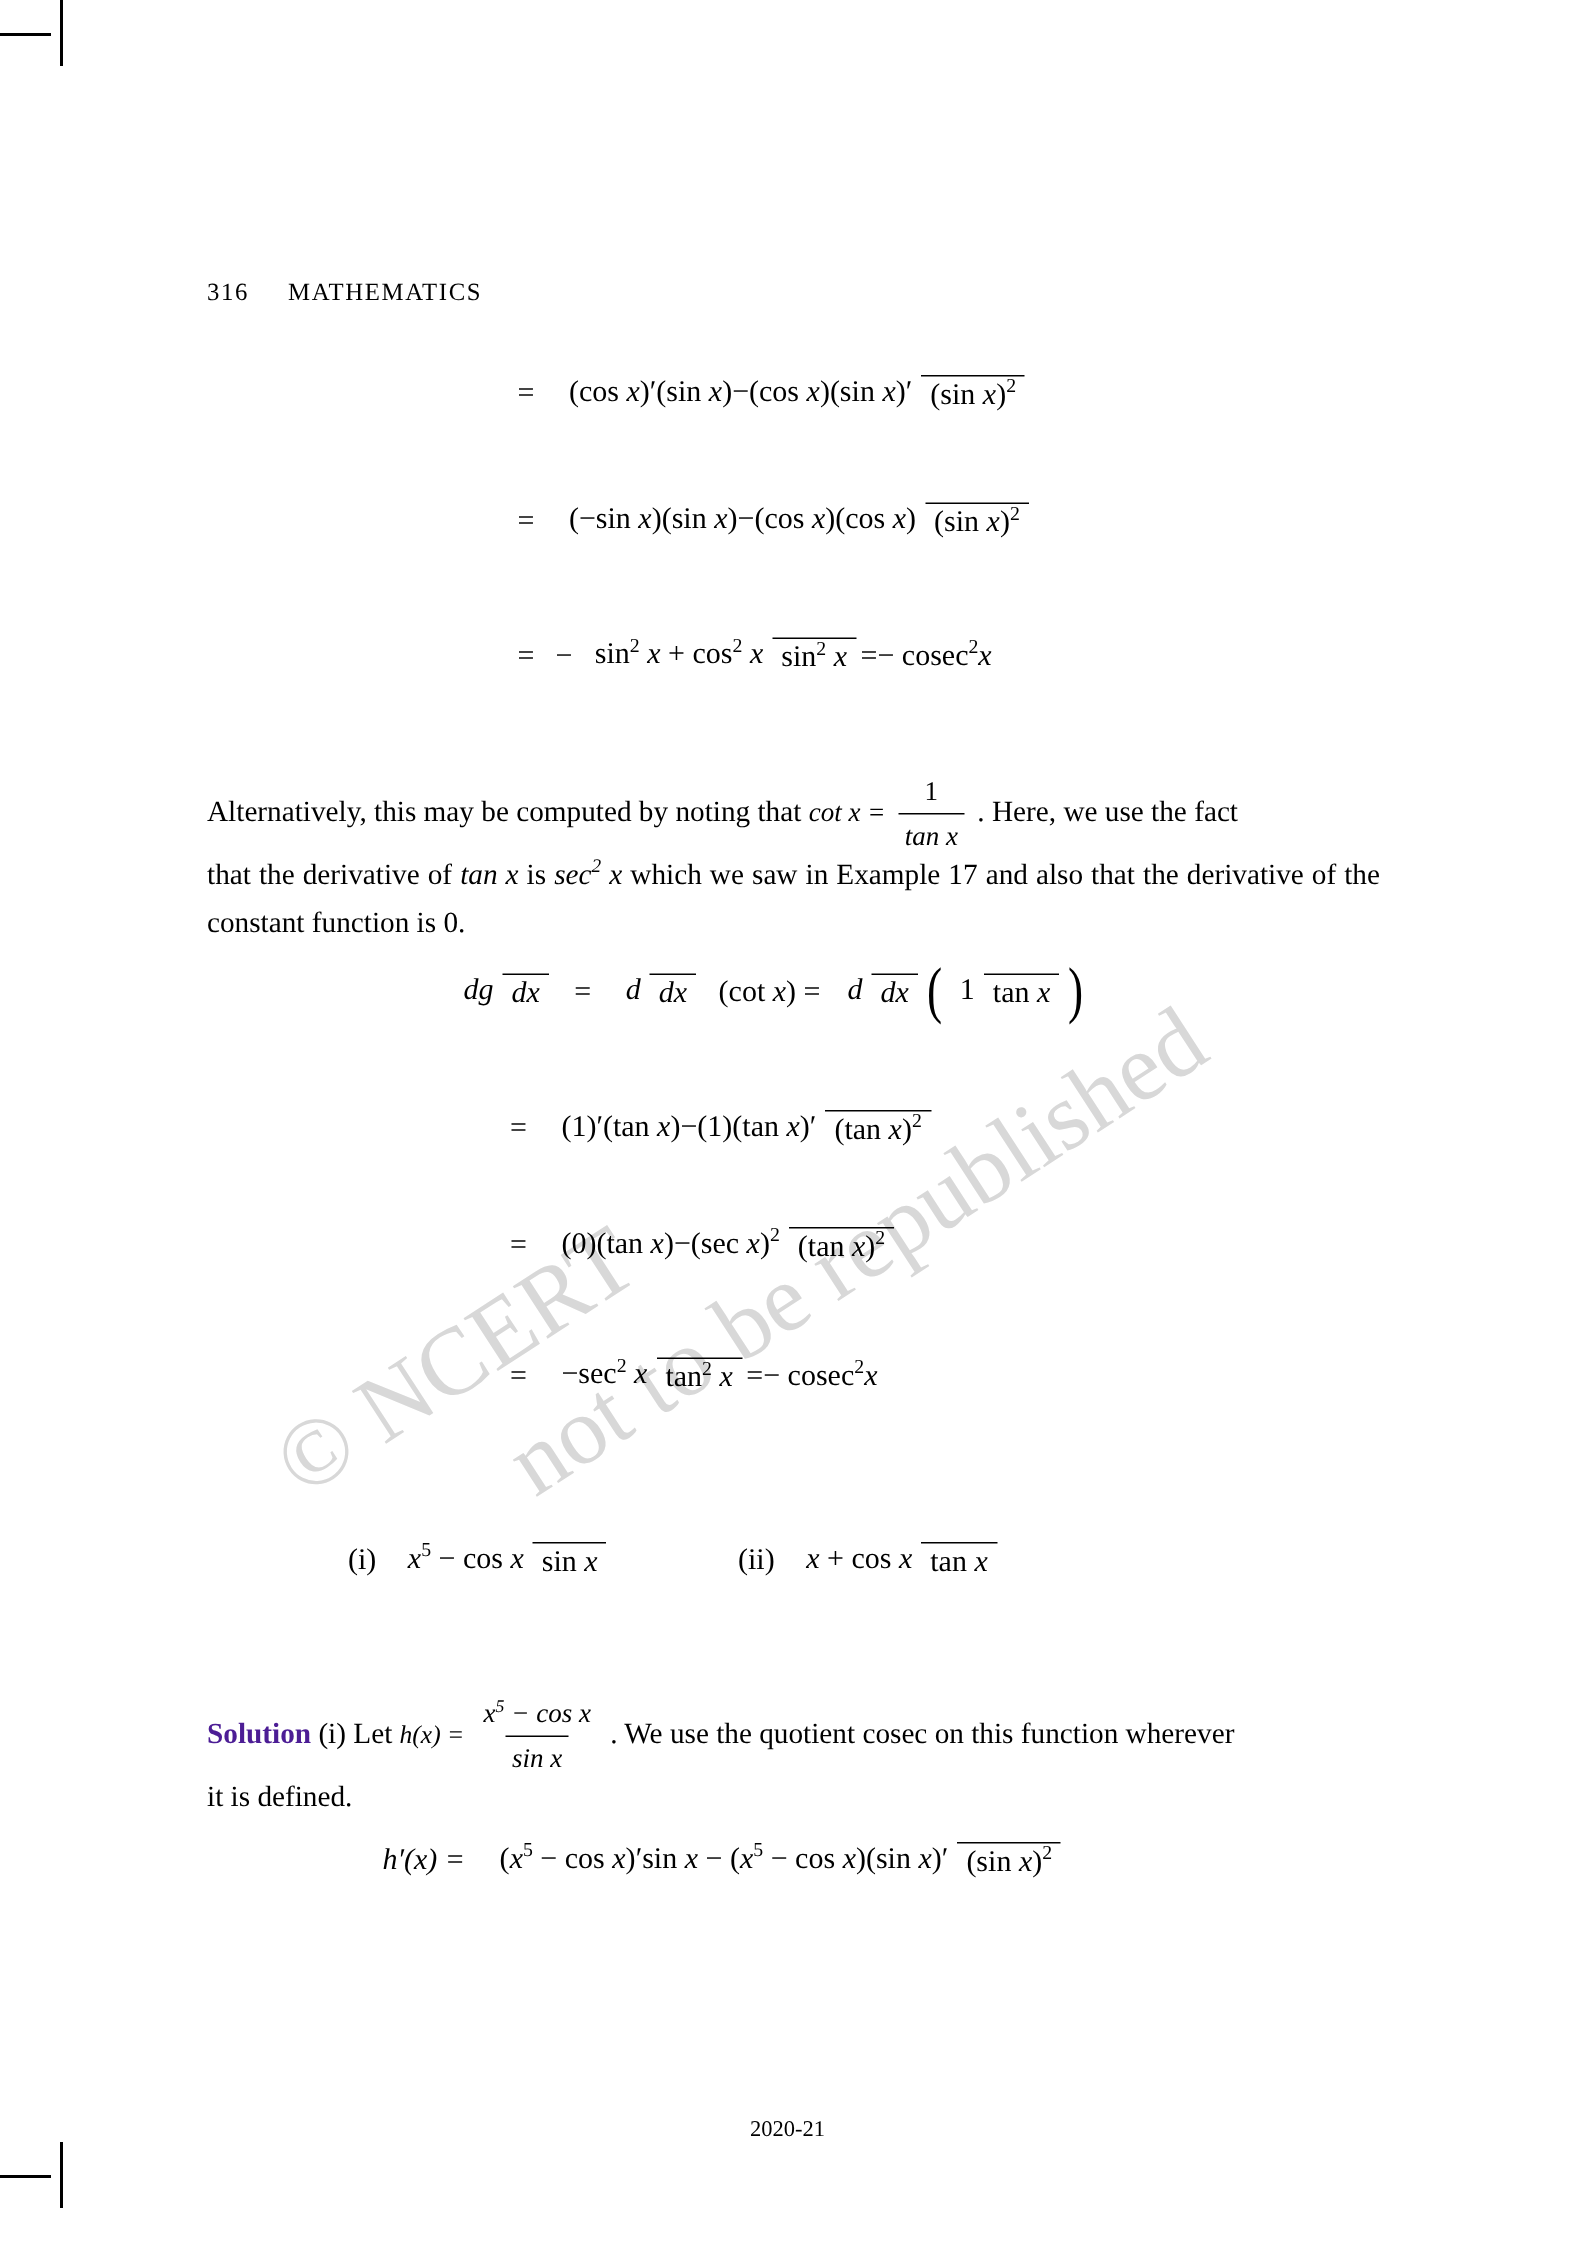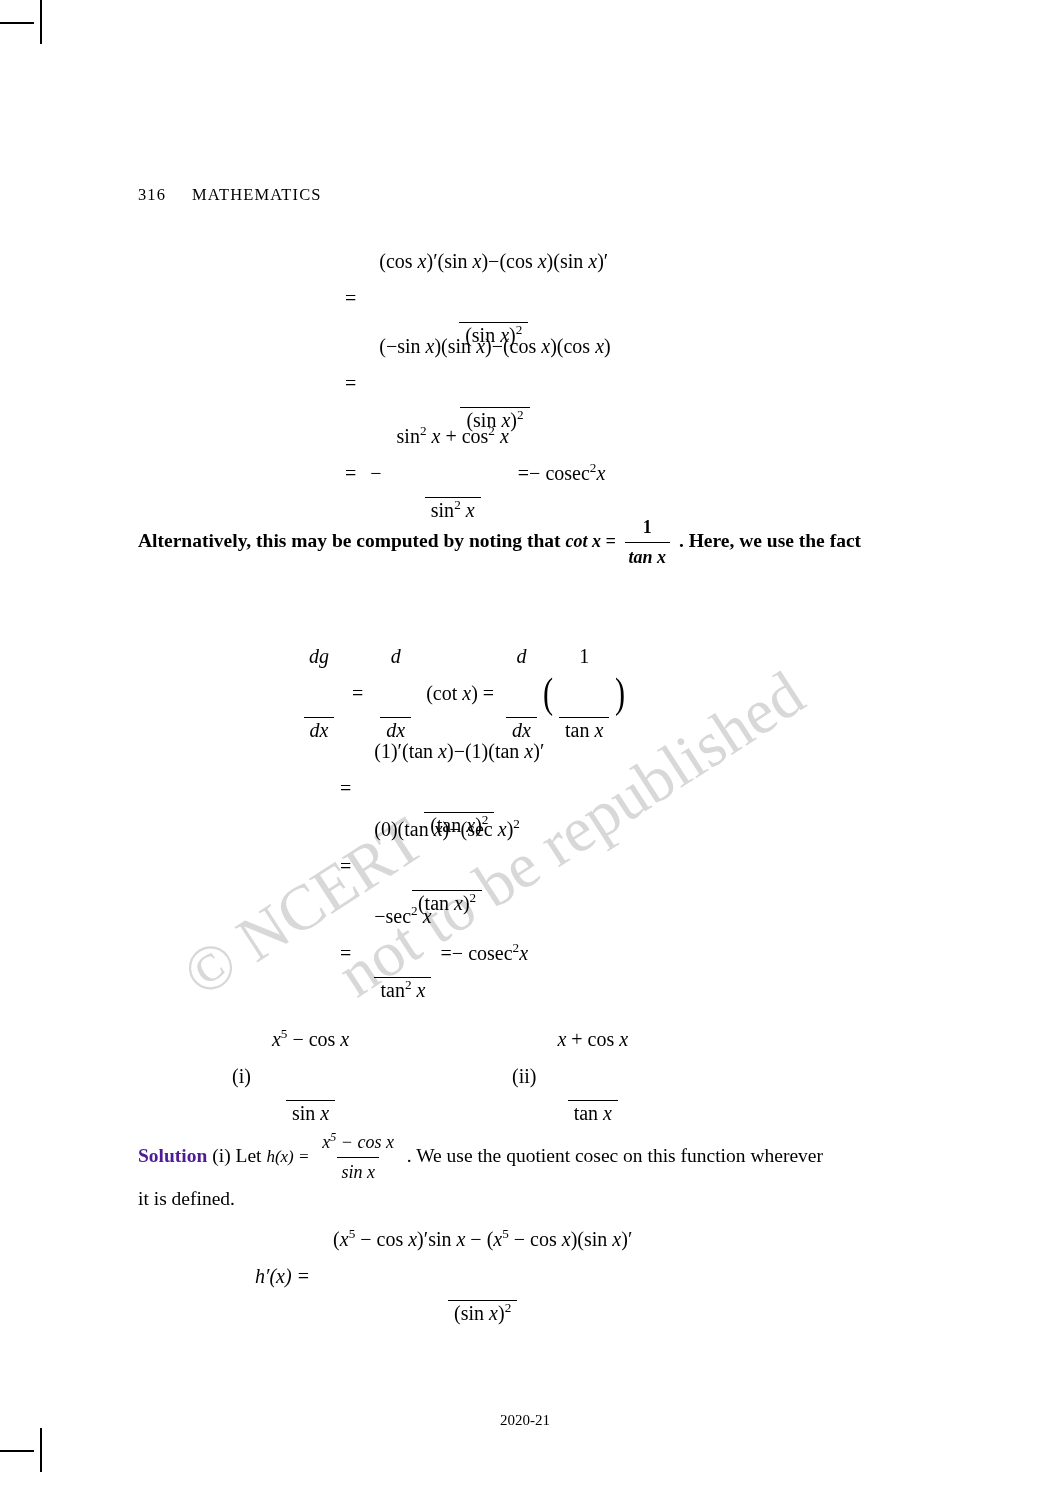--- a/index.html
+++ b/index.html
@@ -108,25 +108,23 @@
   .eqline {
     display: flex;
     align-items: center;
   }
   .eq-sign {
     margin-right: 14px;
     font-size: 20px;
   }
   .frac {
     display: inline-flex;
-    flex-direction: column;
-    align-items: center;
+    flex-direction: row;
     vertical-align: middle;
     margin: 0 3px;
-    gap: 48px;
   }
   .frac > .num {
     padding: 0 6px 1px 6px;
     white-space: nowrap;
   }
   .frac > .den {
     border-top: 1.3px solid #000;
     padding: 1px 6px 0 6px;
     white-space: nowrap;
   }
@@ -191,32 +189,36 @@
   <div class="math eqline" style="left:345px; top:425px;">
     <span class="eq-sign">=</span>
     <span style="margin-right:6px;">−</span>
     <span class="frac">
       <span class="num">sin<sup class="s">2</sup> <span class="it">x</span> + cos<sup class="s">2</sup> <span class="it">x</span></span>
       <span class="den">sin<sup class="s">2</sup> <span class="it">x</span></span>
     </span>
     <span>=− cosec<sup class="s">2</sup><span class="it">x</span></span>
   </div>
 
-  <div class="body-text" style="left:138px; top:513px; width:780px;font-weight:bold;">
+  <div class="body-text" style="left:138px; top:513px; width:780px;">
     <span class="nowrap">Alternatively, this may be computed by noting that</span>
     <span class="nowrap">
       <span class="it" style="font-size:18px;">cot&nbsp;<span class="it">x</span>&nbsp;=</span>
       <span class="inline-frac">
         <span class="num">1</span>
         <span class="den it">tan&nbsp;<span class="it">x</span></span>
       </span>
     </span>
     <span>. Here, we use the fact</span>
   </div>
 
+  <div class="body-text" style="left:138px; top:568px; width:782px;">
+    that the derivative of <span class="it">tan x</span> is <span class="it">sec<sup class="s">2</sup> x</span> which we saw in Example 17 and also that the
+    derivative of the constant function is 0.
+  </div>
 
   <div class="math eqline" style="left:300px; top:645px;">
     <span class="frac" style="font-style:italic;">
       <span class="num">dg</span>
       <span class="den">dx</span>
     </span>
     <span class="eq-sign" style="margin-left:14px;">=</span>
     <span class="frac" style="font-style:italic;">
       <span class="num">d</span>
       <span class="den">dx</span>
@@ -262,21 +264,21 @@
 
   <div class="math eqline" style="left:232px; top:1028px;">
     <span style="margin-right:12px;">(i)</span>
     <span class="frac">
       <span class="num"><span class="it">x</span><sup class="s">5</sup> − cos <span class="it">x</span></span>
       <span class="den">sin <span class="it">x</span></span>
     </span>
   </div>
 
   <div class="math eqline" style="left:492px; top:1028px;">
-    <span style="margin-right:12px;margin-left:20px;">(ii)</span>
+    <span style="margin-right:12px;">(ii)</span>
     <span class="frac">
       <span class="num"><span class="it">x</span> + cos <span class="it">x</span></span>
       <span class="den">tan <span class="it">x</span></span>
     </span>
   </div>
 
   <div class="body-text" style="left:138px; top:1128px; width:782px;">
     <span class="solution-label">Solution</span>
     <span>(i) Let</span>
     <span class="nowrap">

